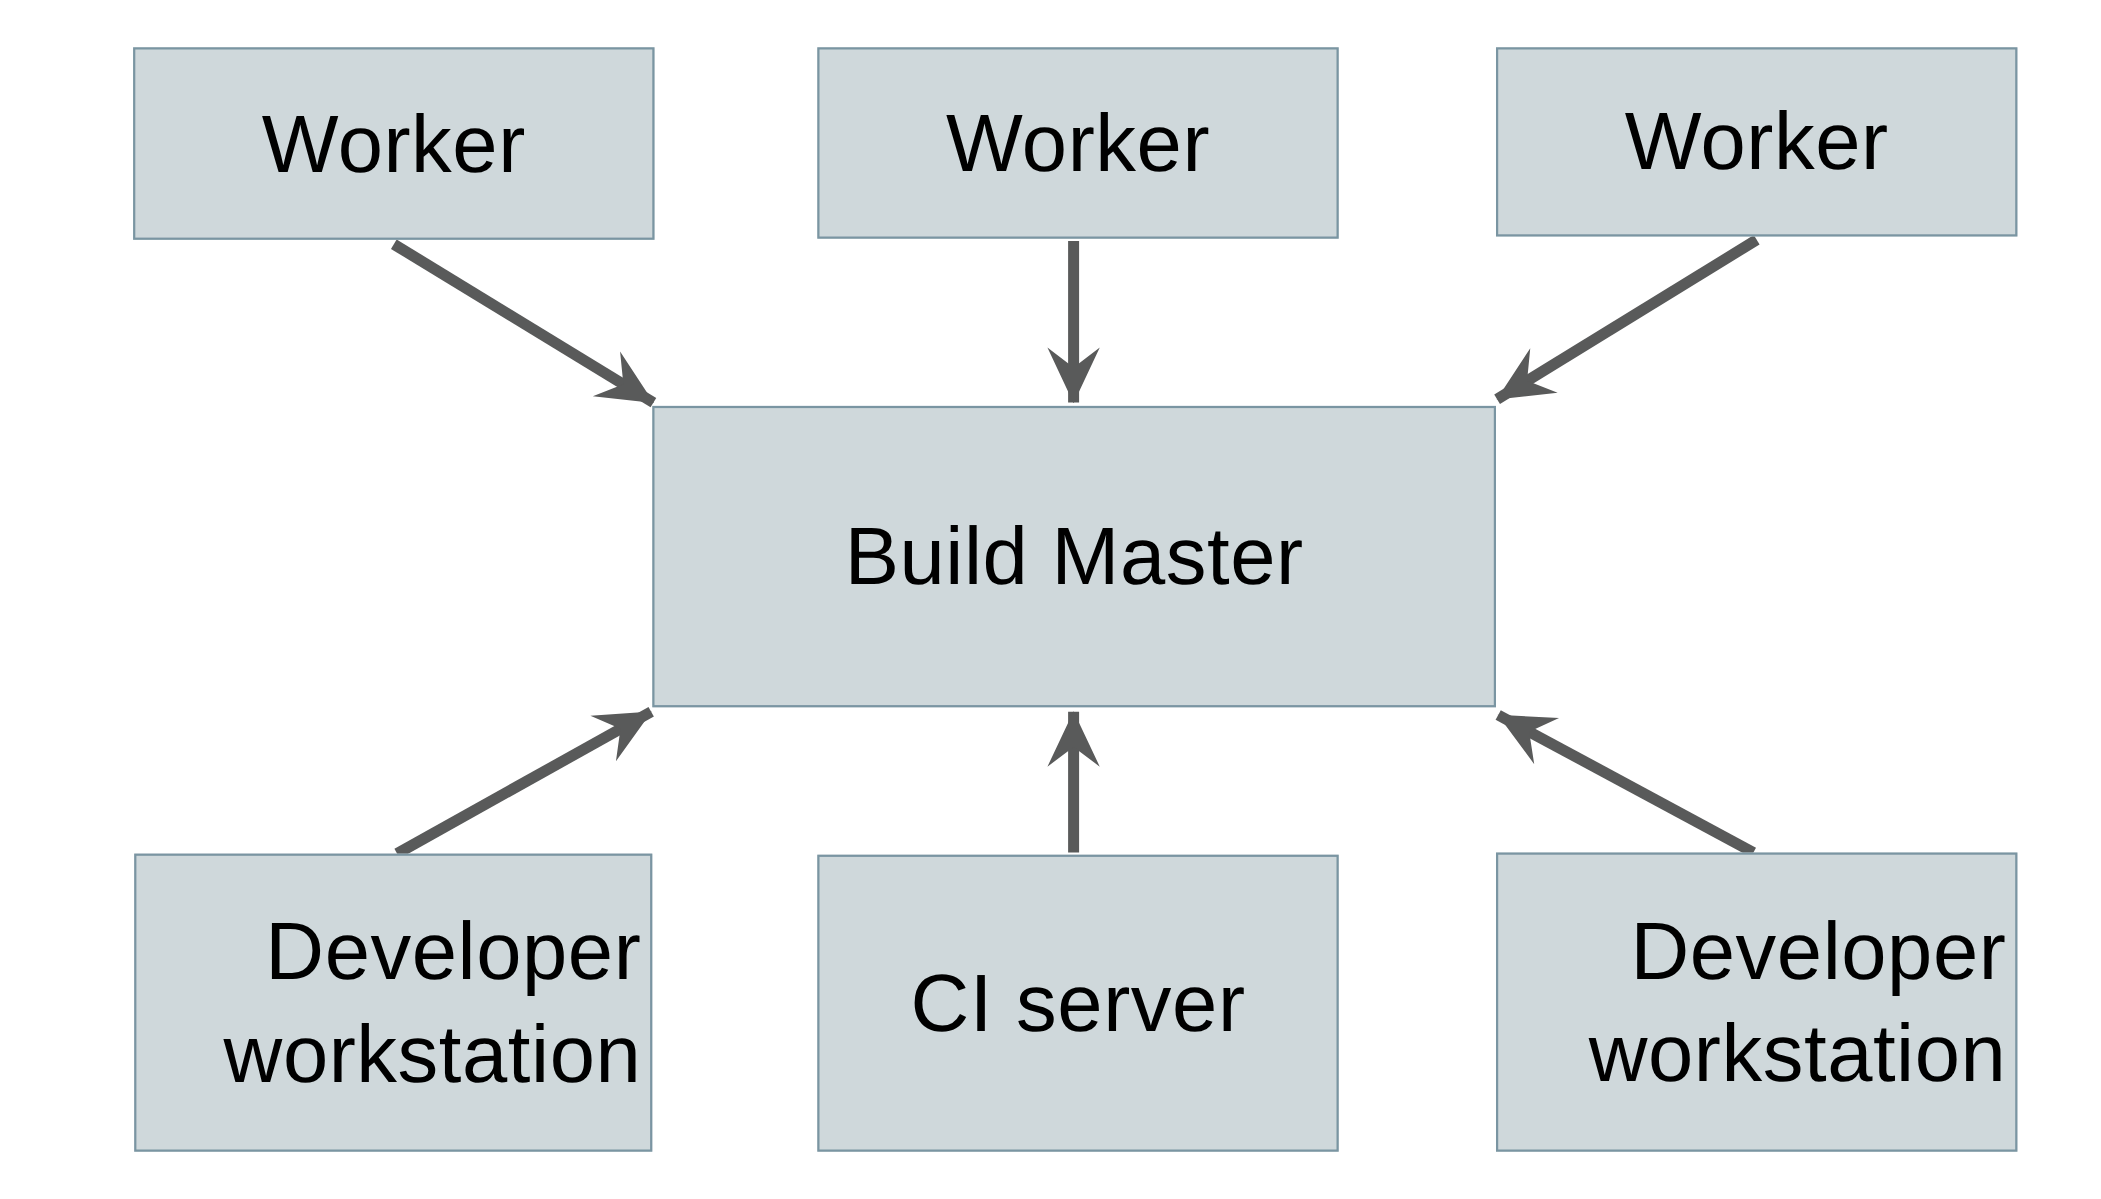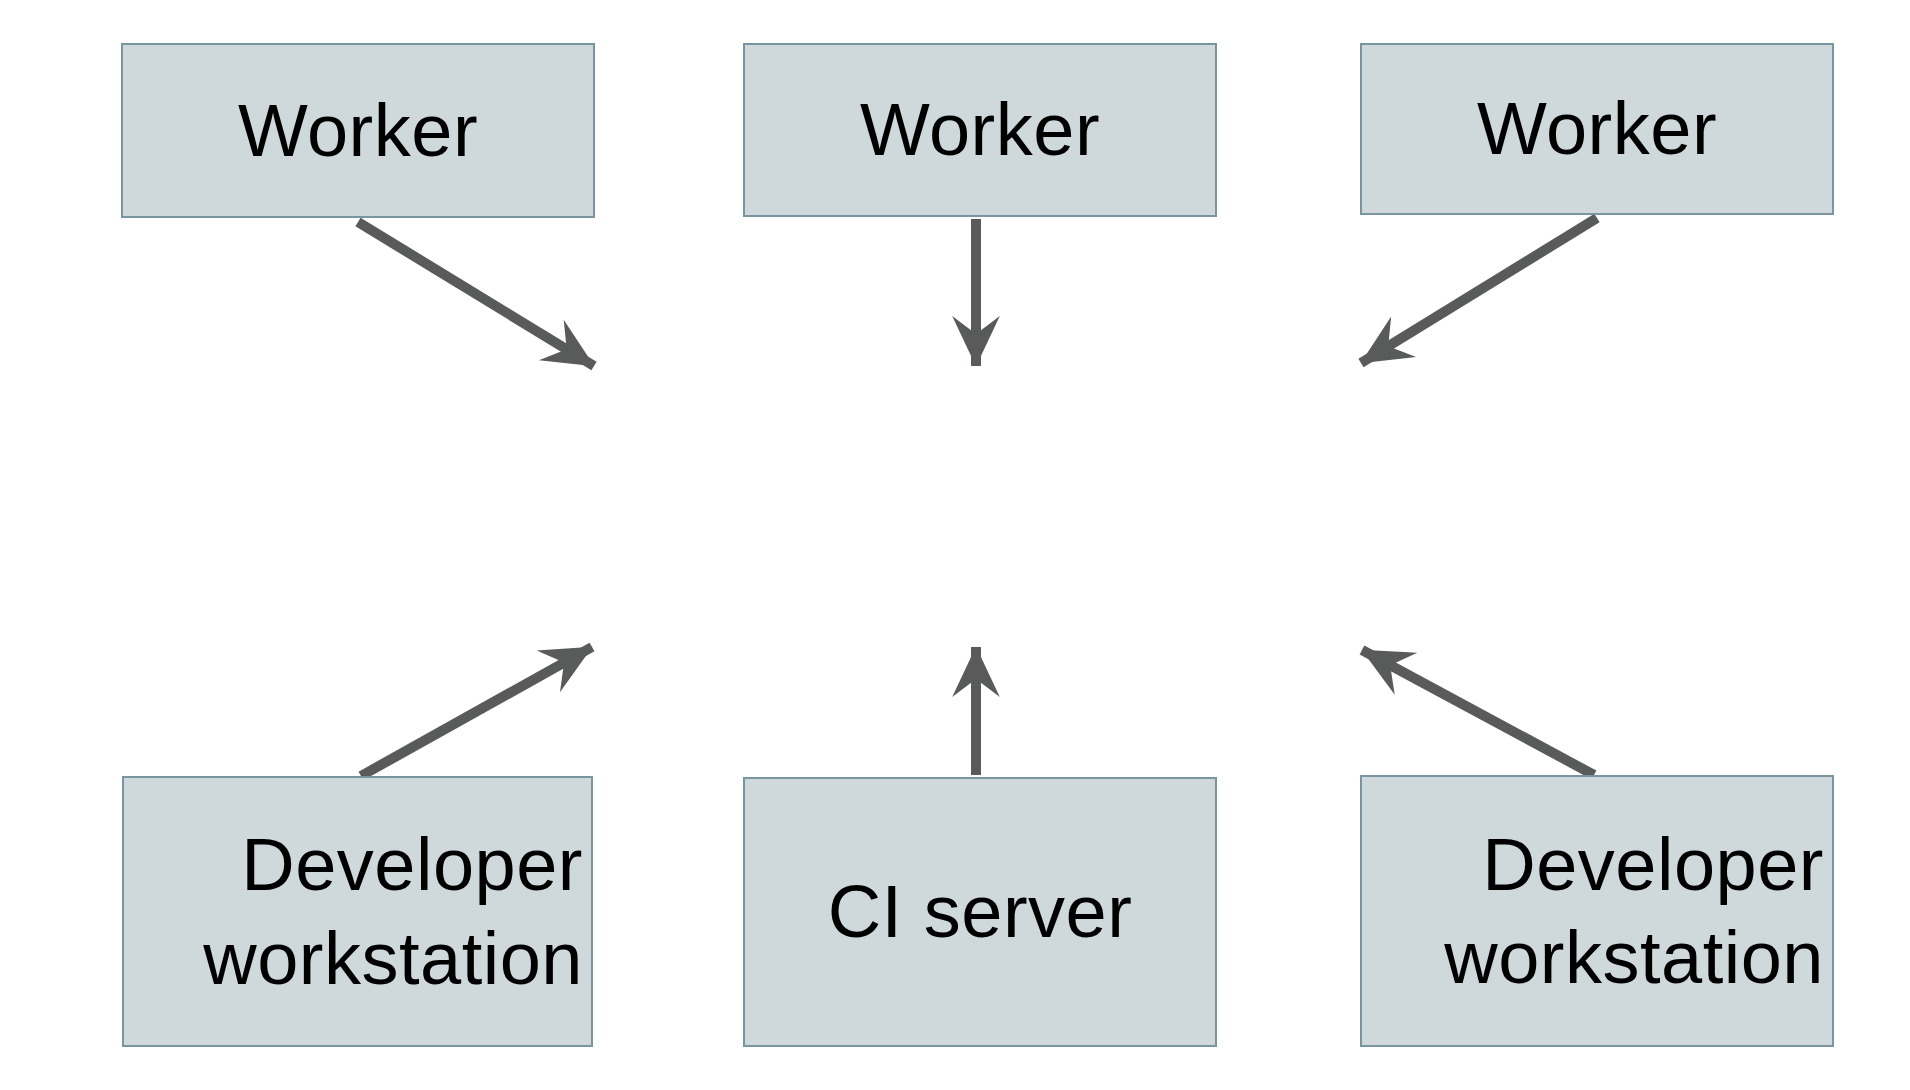--- a/index.html
+++ b/index.html
@@ -79,20 +79,23 @@
   </div>
 
   <div class="node n-worker-2">
     <span class="label">Worker</span>
   </div>
 
   <div class="node n-worker-3">
     <span class="label">Worker</span>
   </div>
 
+  <div class="node n-build-master">
+    <span class="label">Build Master</span>
+  </div>
 
   <div class="node n-dev-1">
     <span class="label">Developer workstation</span>
   </div>
 
   <div class="node n-ci">
     <span class="label">CI server</span>
   </div>
 
   <div class="node n-dev-2">

